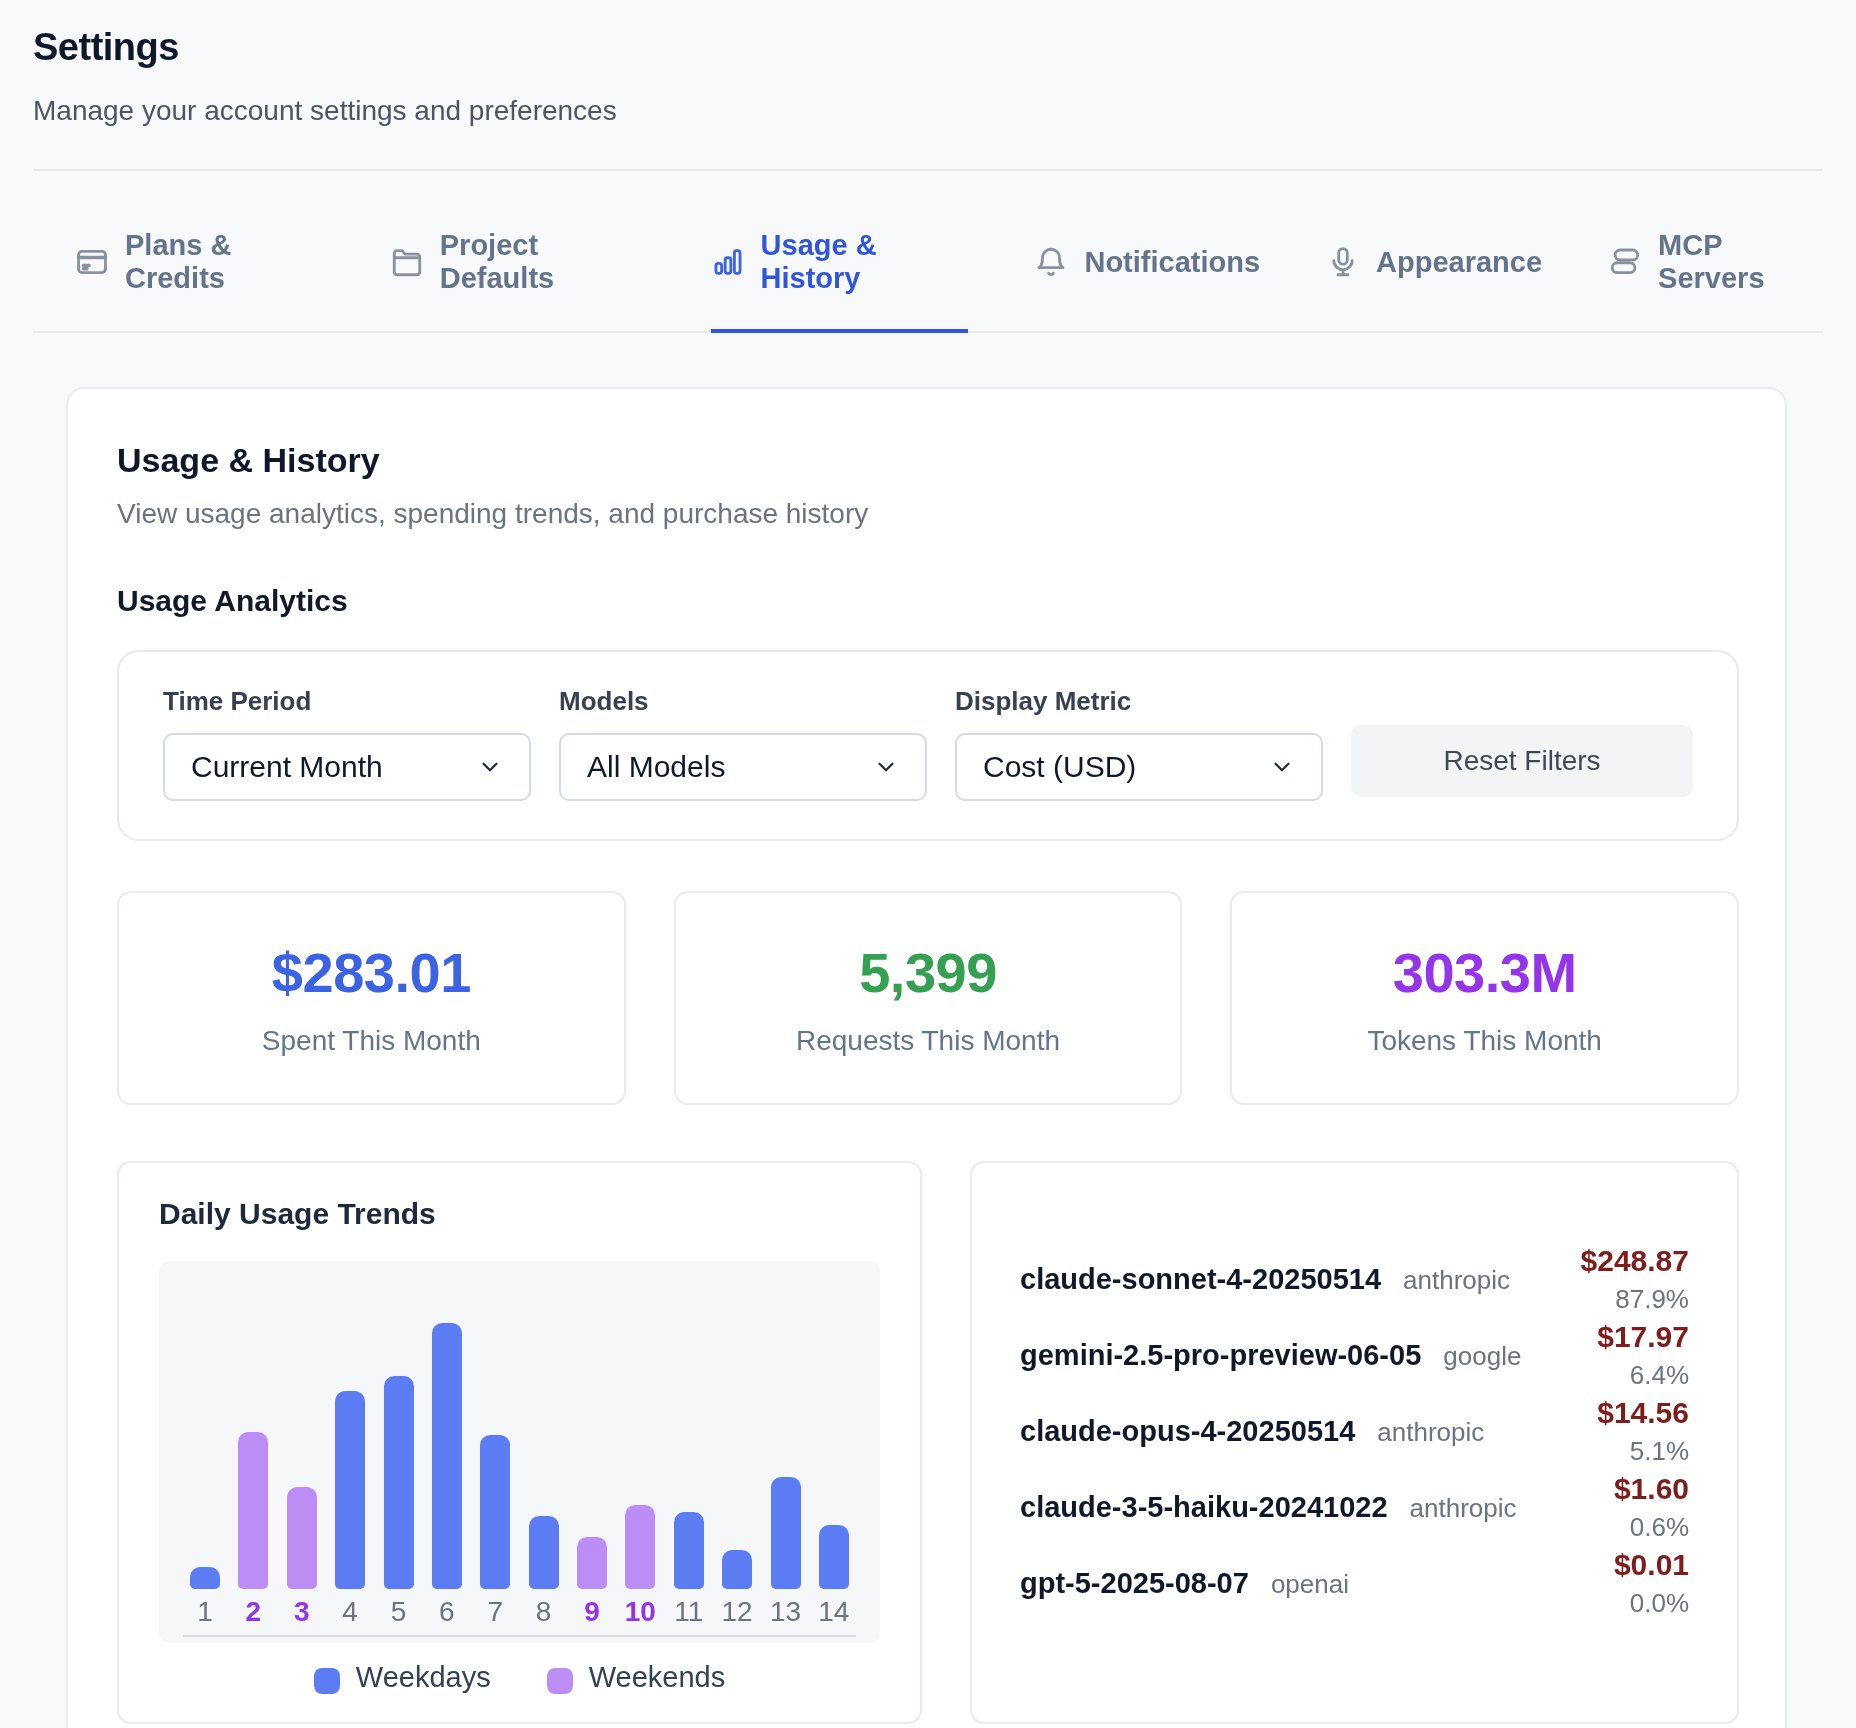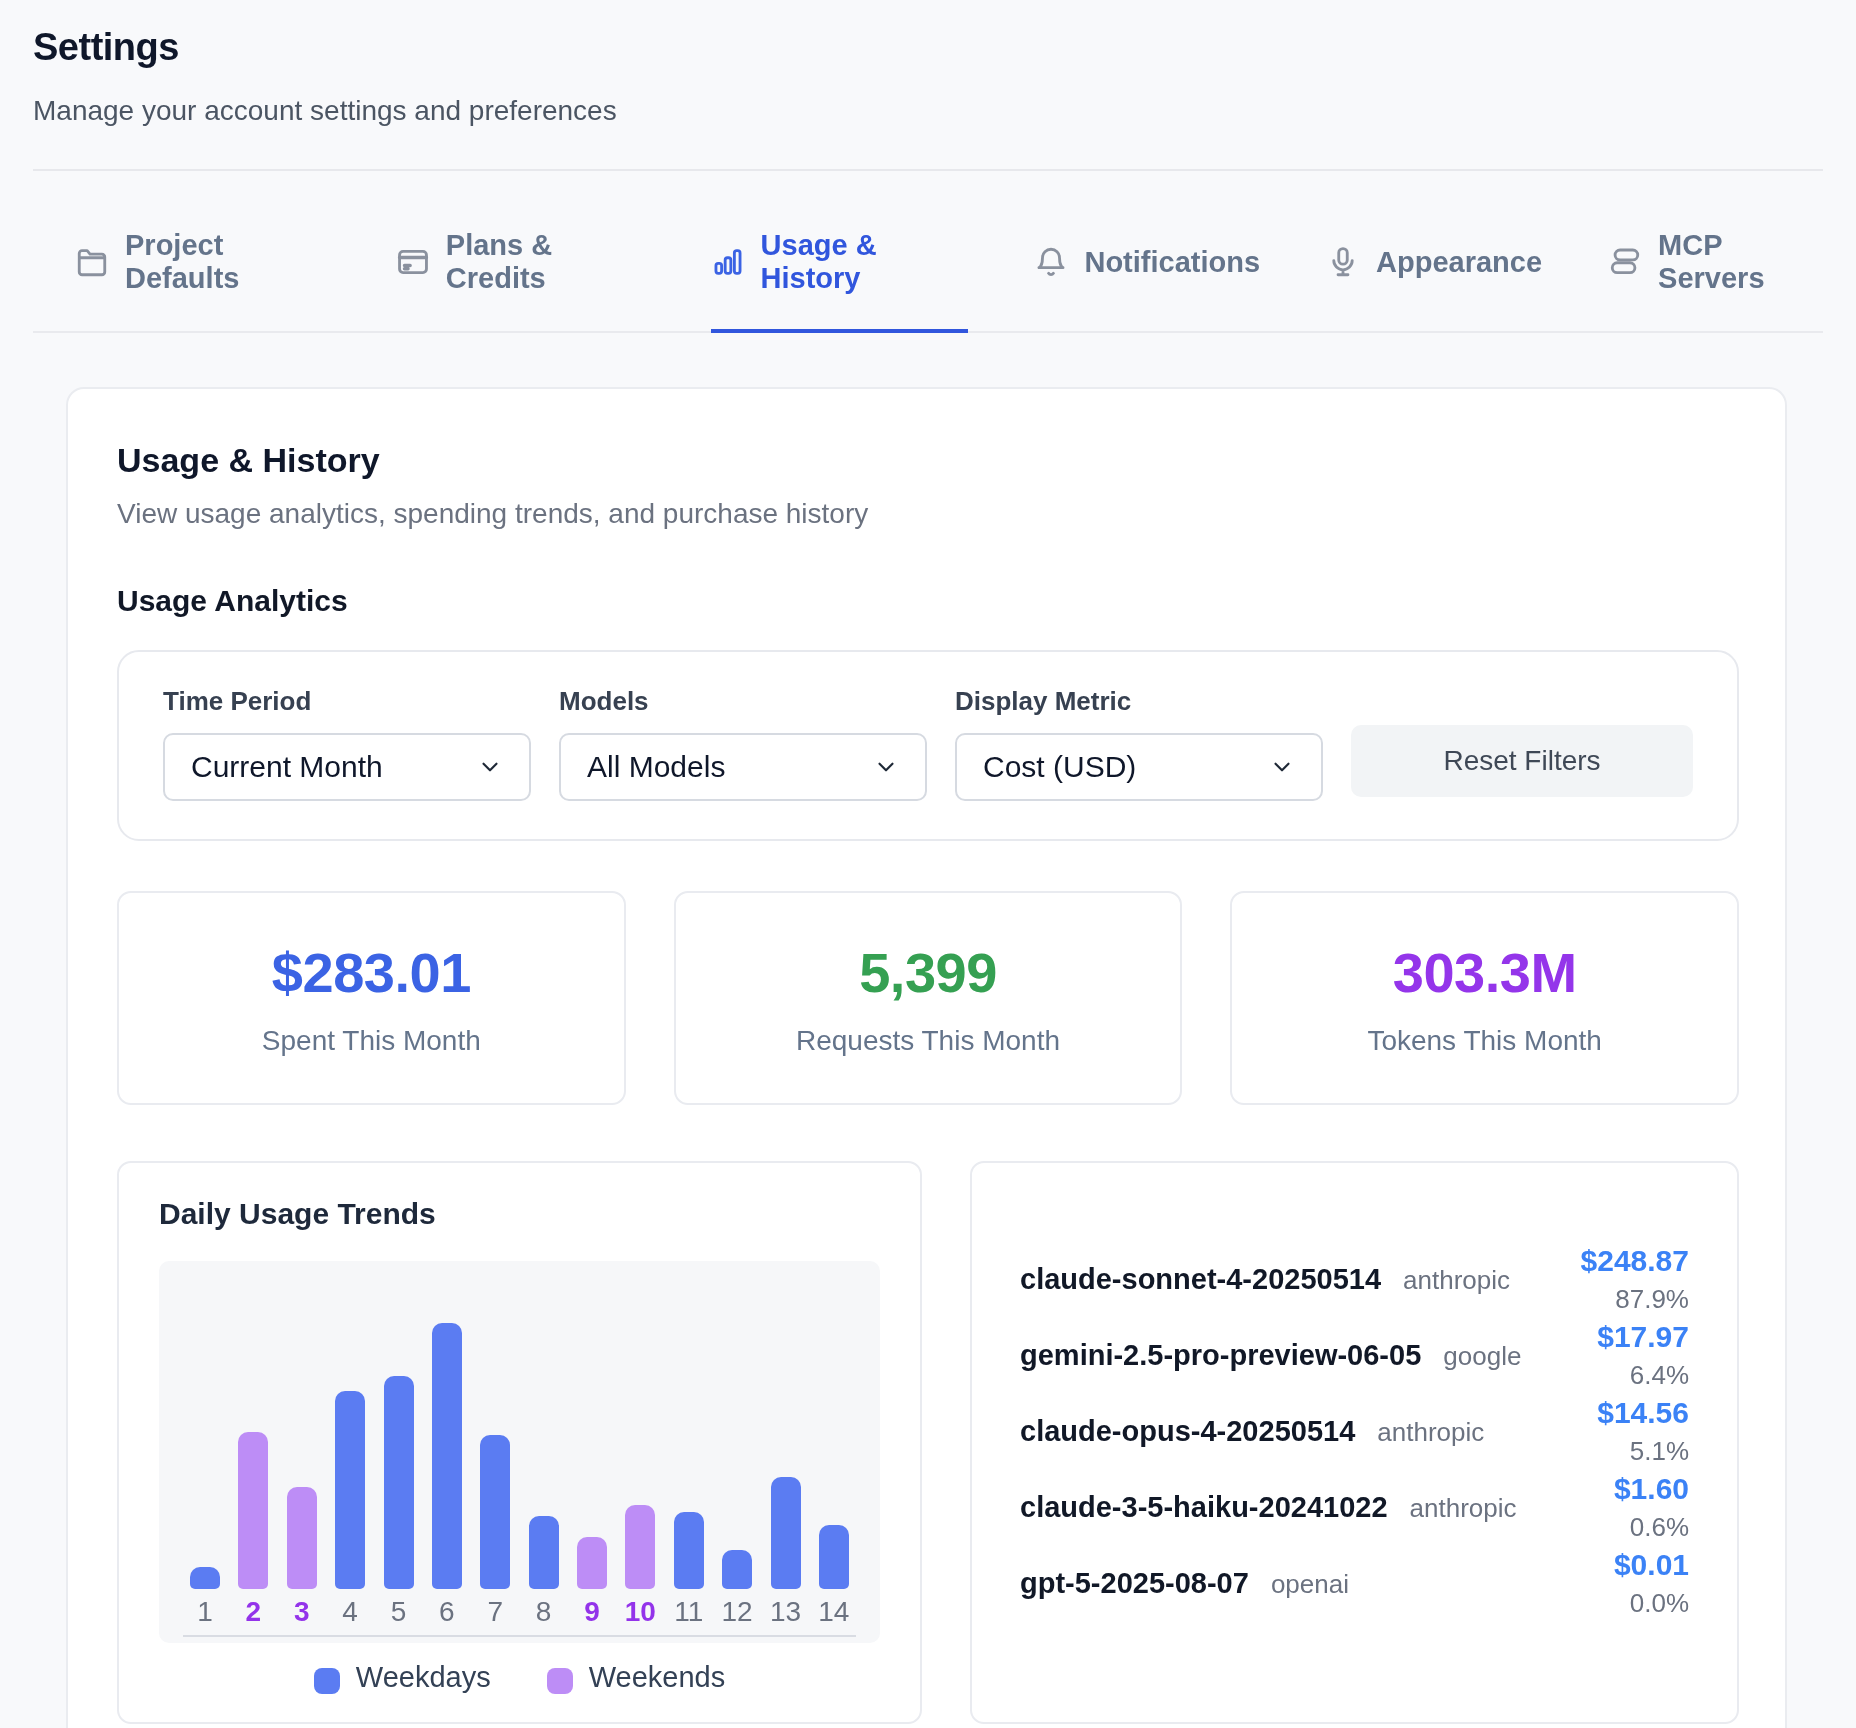--- a/index.html
+++ b/index.html
@@ -71,44 +71,44 @@
 
   .model-panel { padding:40px 48px; }
   .model-rows { margin-top:38px; }
   .model-row { display:flex; align-items:center; justify-content:space-between;
                min-height:76px; }
   .model-row + .model-row { }
   .model-left { display:flex; align-items:baseline; gap:22px; }
   .model-name { font-size:29px; font-weight:700; color:#111827; }
   .model-provider { font-size:26px; color:#6b7280; }
   .model-right { text-align:right; }
-  .model-amount { font-size:30px; font-weight:700; color:#3b82f6; }
+  .model-amount { font-size:30px; font-weight:700; color:#7f1d1d; }
   .model-percent { margin-top:6px; font-size:26px; color:#6b7280; }
 </style>
 </head>
 <body>
 
 <div class="page">
   <div class="page-title">Settings</div>
   <div class="page-subtitle">Manage your account settings and preferences</div>
   <hr class="header-divider">
 
   <div class="tabbar" id="tabbar">
       <div class="tab">
         <span class="ticon"><svg viewBox="0 0 24 24" fill="none" stroke-width="2" stroke-linecap="round" stroke-linejoin="round">
-            <path d="M3 19V6a2 2 0 0 1 2-2h3.6l2 2.4H19a2 2 0 0 1 2 2V19a2 2 0 0 1-2 2H5a2 2 0 0 1-2-2z M3 9h18"></path>
-          </svg></span>
-        <span>Project Defaults</span>
-      </div>
-      <div class="tab">
-        <span class="ticon"><svg viewBox="0 0 24 24" fill="none" stroke-width="2" stroke-linecap="round" stroke-linejoin="round">
             <rect x="2.5" y="4.5" width="19" height="15" rx="2.5"></rect>
             <path d="M2.5 8.8h19M6 14.5h4M6 16.8h2.5" stroke-width="2.4"></path>
           </svg></span>
         <span>Plans &amp; Credits</span>
+      </div>
+      <div class="tab">
+        <span class="ticon"><svg viewBox="0 0 24 24" fill="none" stroke-width="2" stroke-linecap="round" stroke-linejoin="round">
+            <path d="M3 19V6a2 2 0 0 1 2-2h3.6l2 2.4H19a2 2 0 0 1 2 2V19a2 2 0 0 1-2 2H5a2 2 0 0 1-2-2z M3 9h18"></path>
+          </svg></span>
+        <span>Project Defaults</span>
       </div>
       <div class="tab active">
         <span class="ticon"><svg viewBox="0 0 24 24" fill="none" stroke-width="2" stroke-linecap="round" stroke-linejoin="round">
             <rect x="3.5" y="13" width="4" height="7" rx="1.6"></rect>
             <rect x="10" y="9" width="4" height="11" rx="1.6"></rect>
             <rect x="16.5" y="4" width="4" height="16" rx="1.6"></rect>
           </svg></span>
         <span>Usage &amp; History</span>
       </div>
       <div class="tab">

